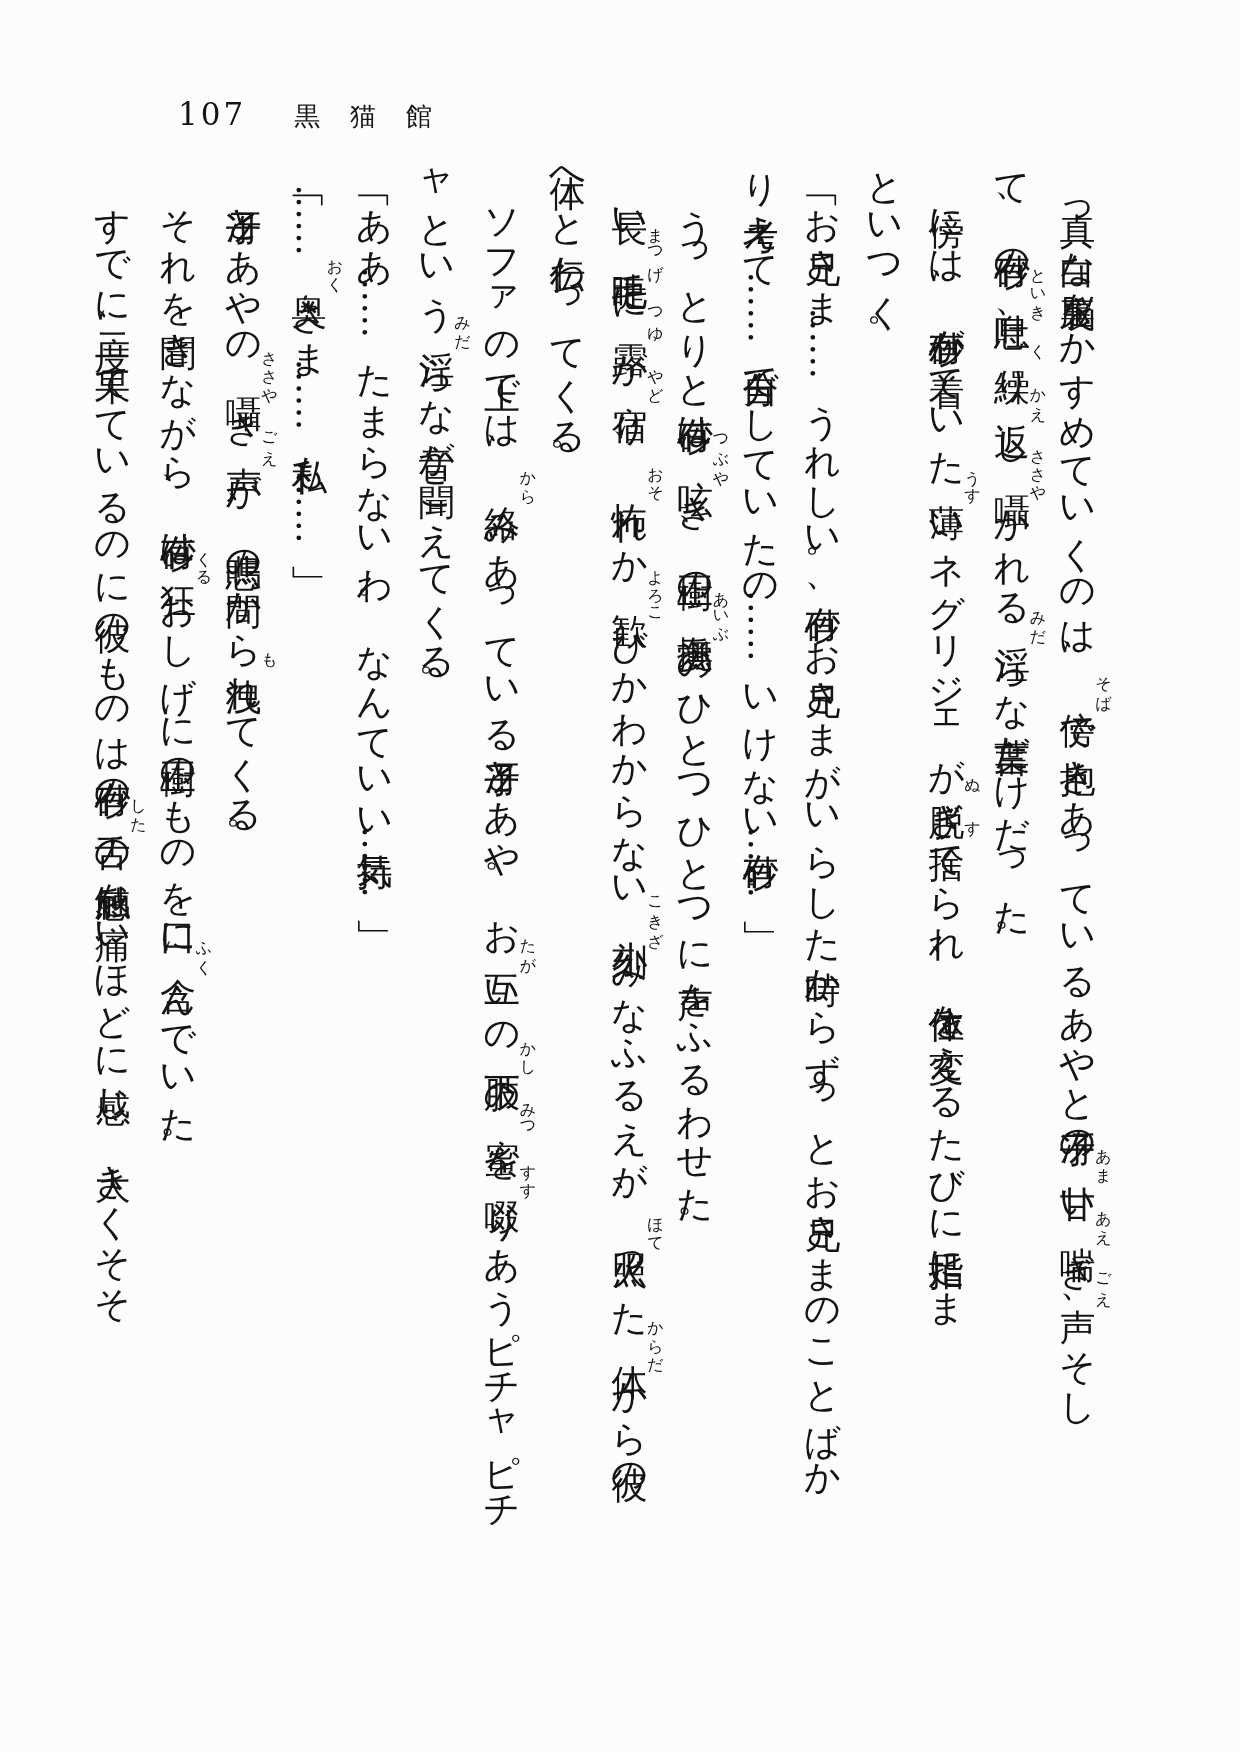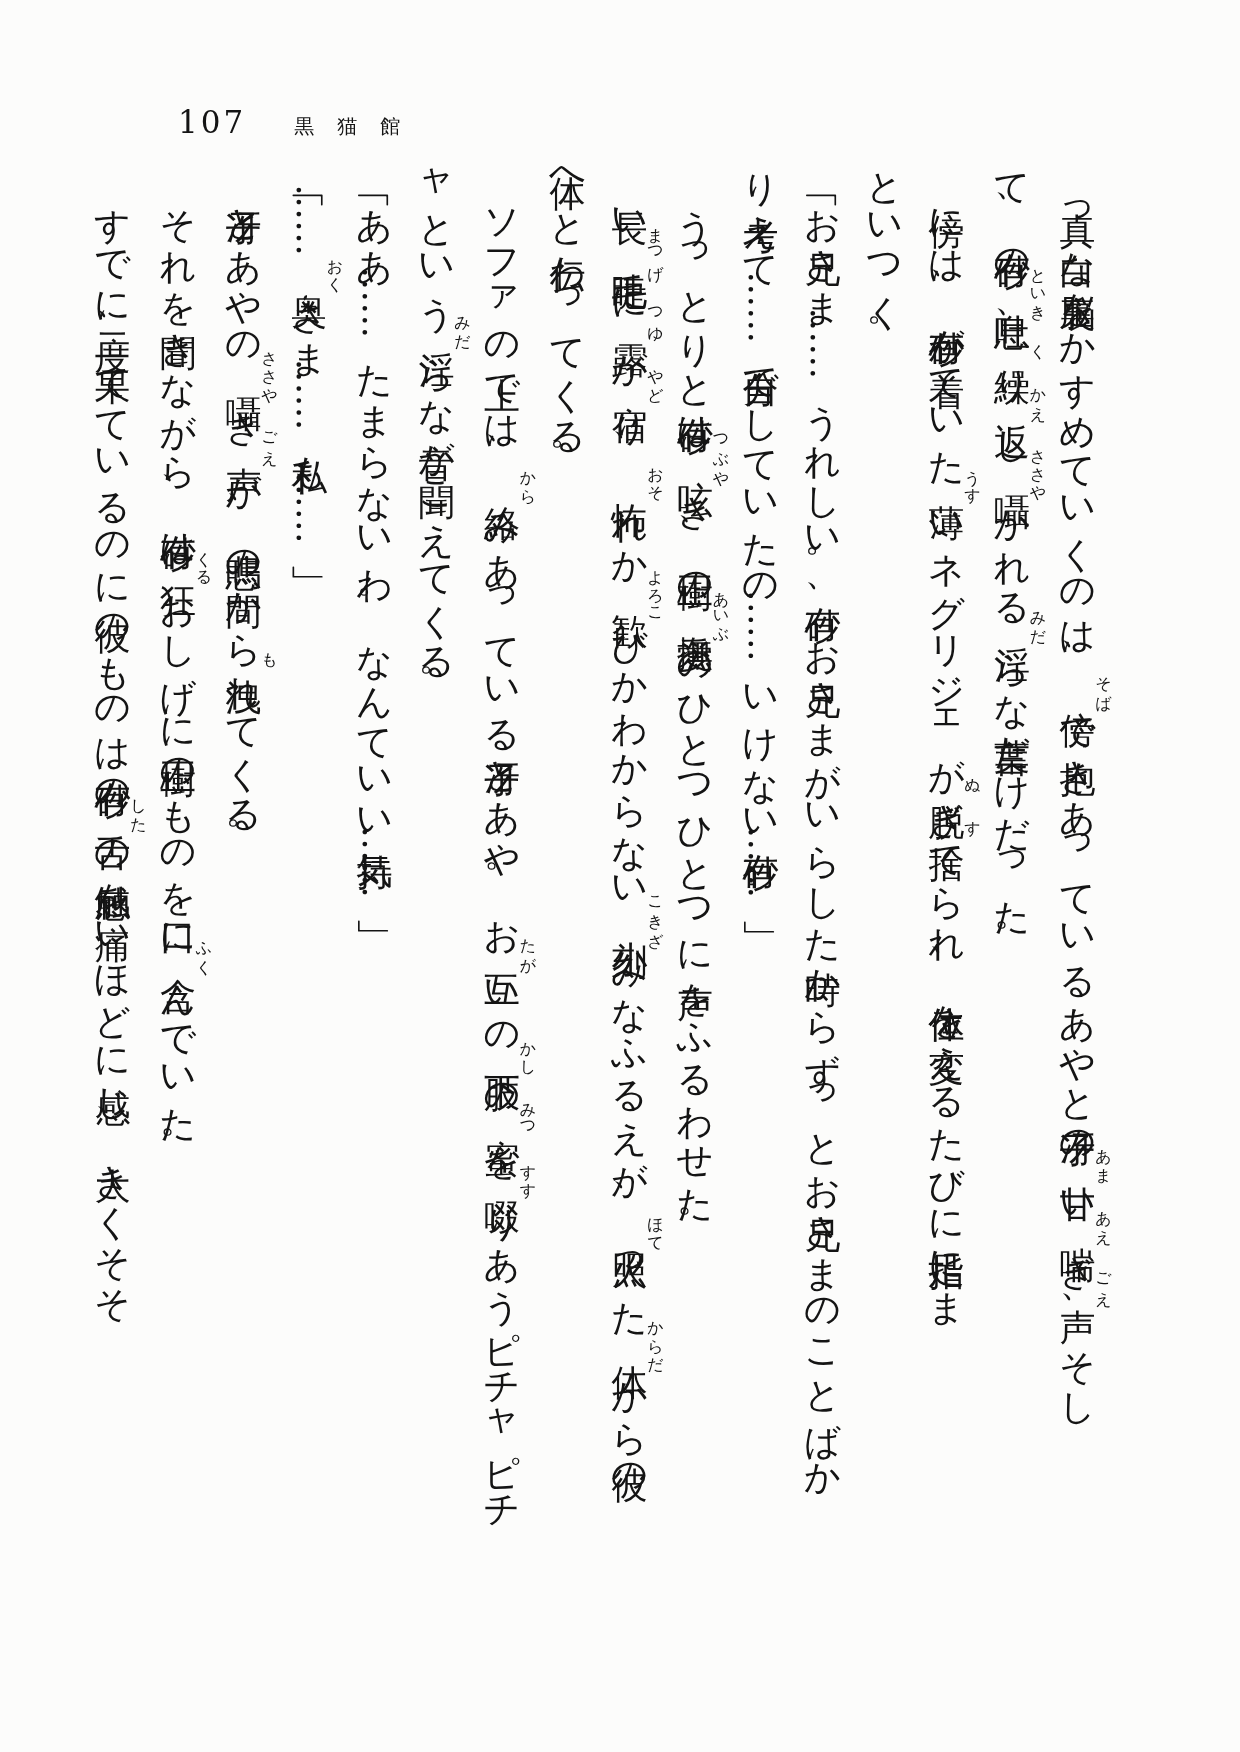--- a/index.html
+++ b/index.html
@@ -13,28 +13,27 @@
     width: 1240px; height: 1752px;
     background: #fcfcfb;
     color: #141414;
     overflow: hidden;
   }
   .running-head {
     position: absolute;
     top: 96px; left: 178px;
     display: flex;
     align-items: baseline;
-    margin-top: 8px;
   }
   .page-num {
     font-size: 31px;
     letter-spacing: 3px;
   }
   .book-title {
-    font-size: 20px;
+    font-size: 26px;
     margin-left: 48px;
     letter-spacing: 1.15em;
     white-space: nowrap;
   }
   .text-body {
     position: absolute;
     top: 148px; right: 128px;
     height: 1446px;
     writing-mode: vertical-rl;
     text-orientation: mixed;

